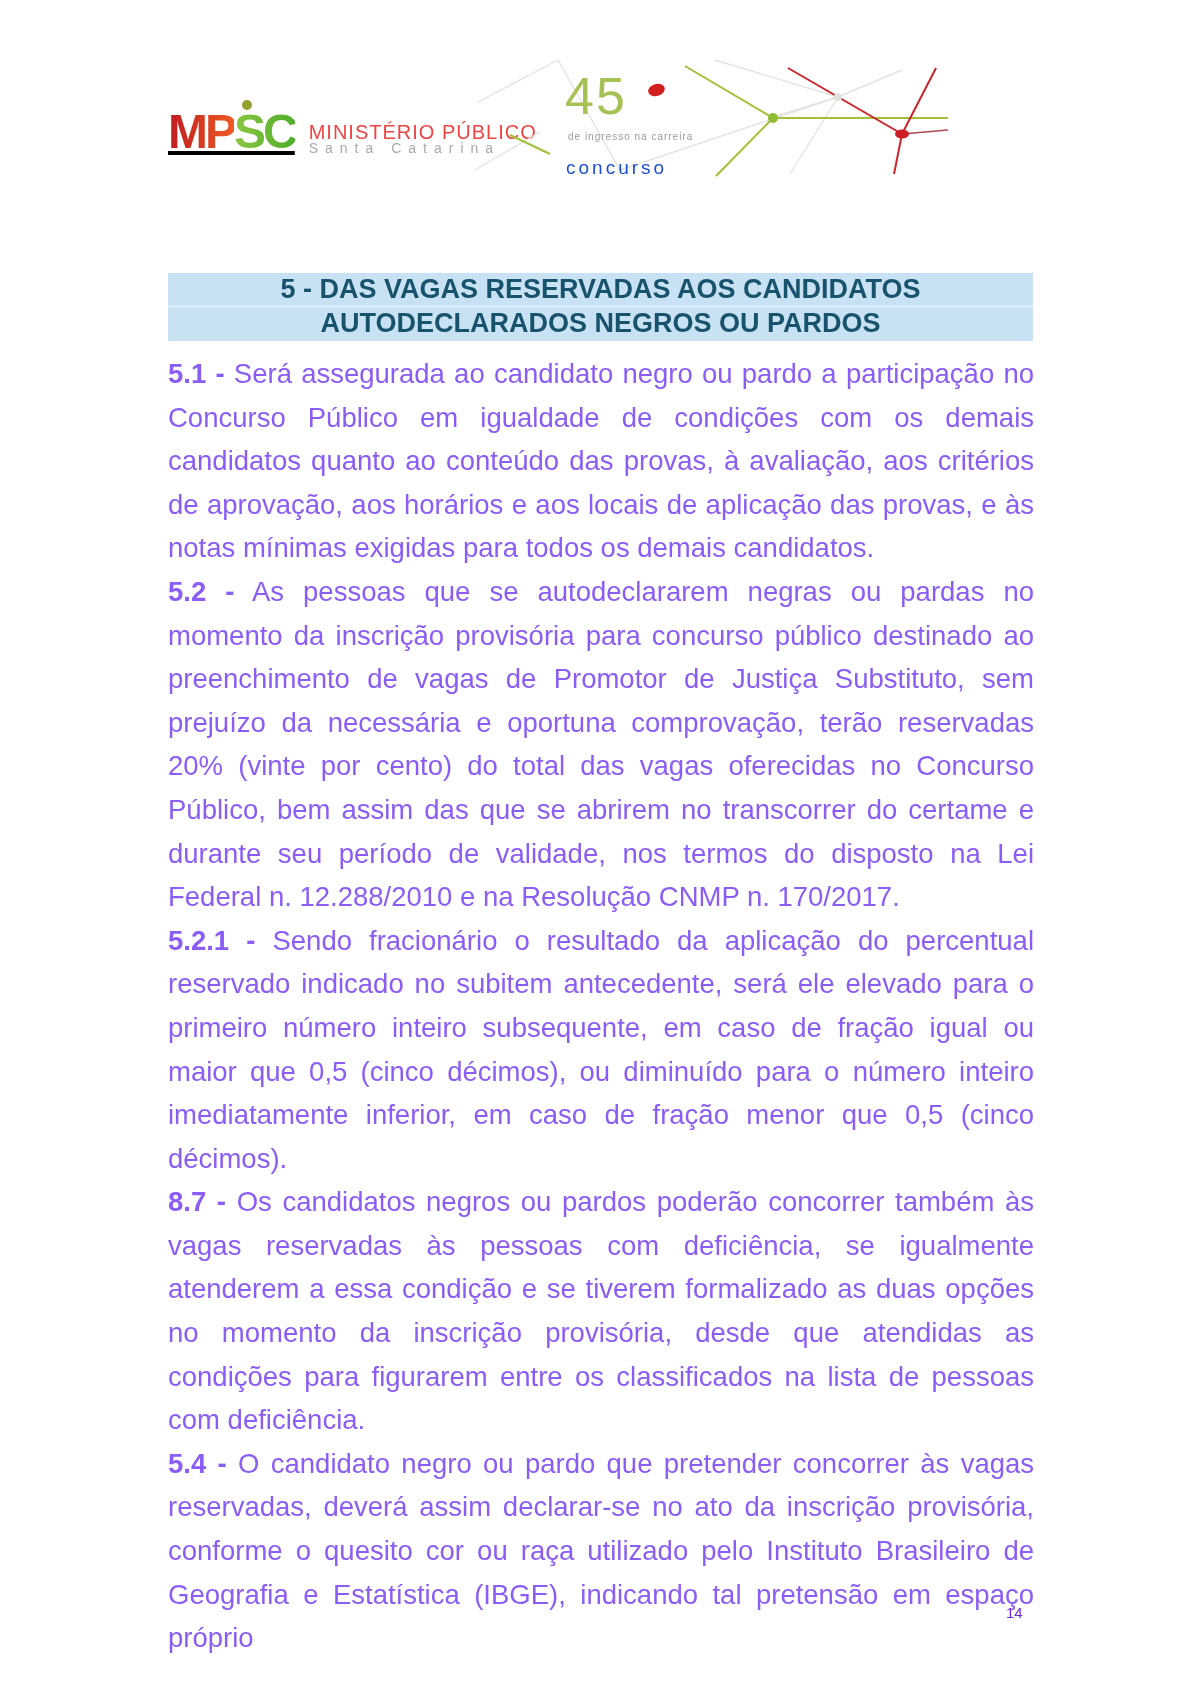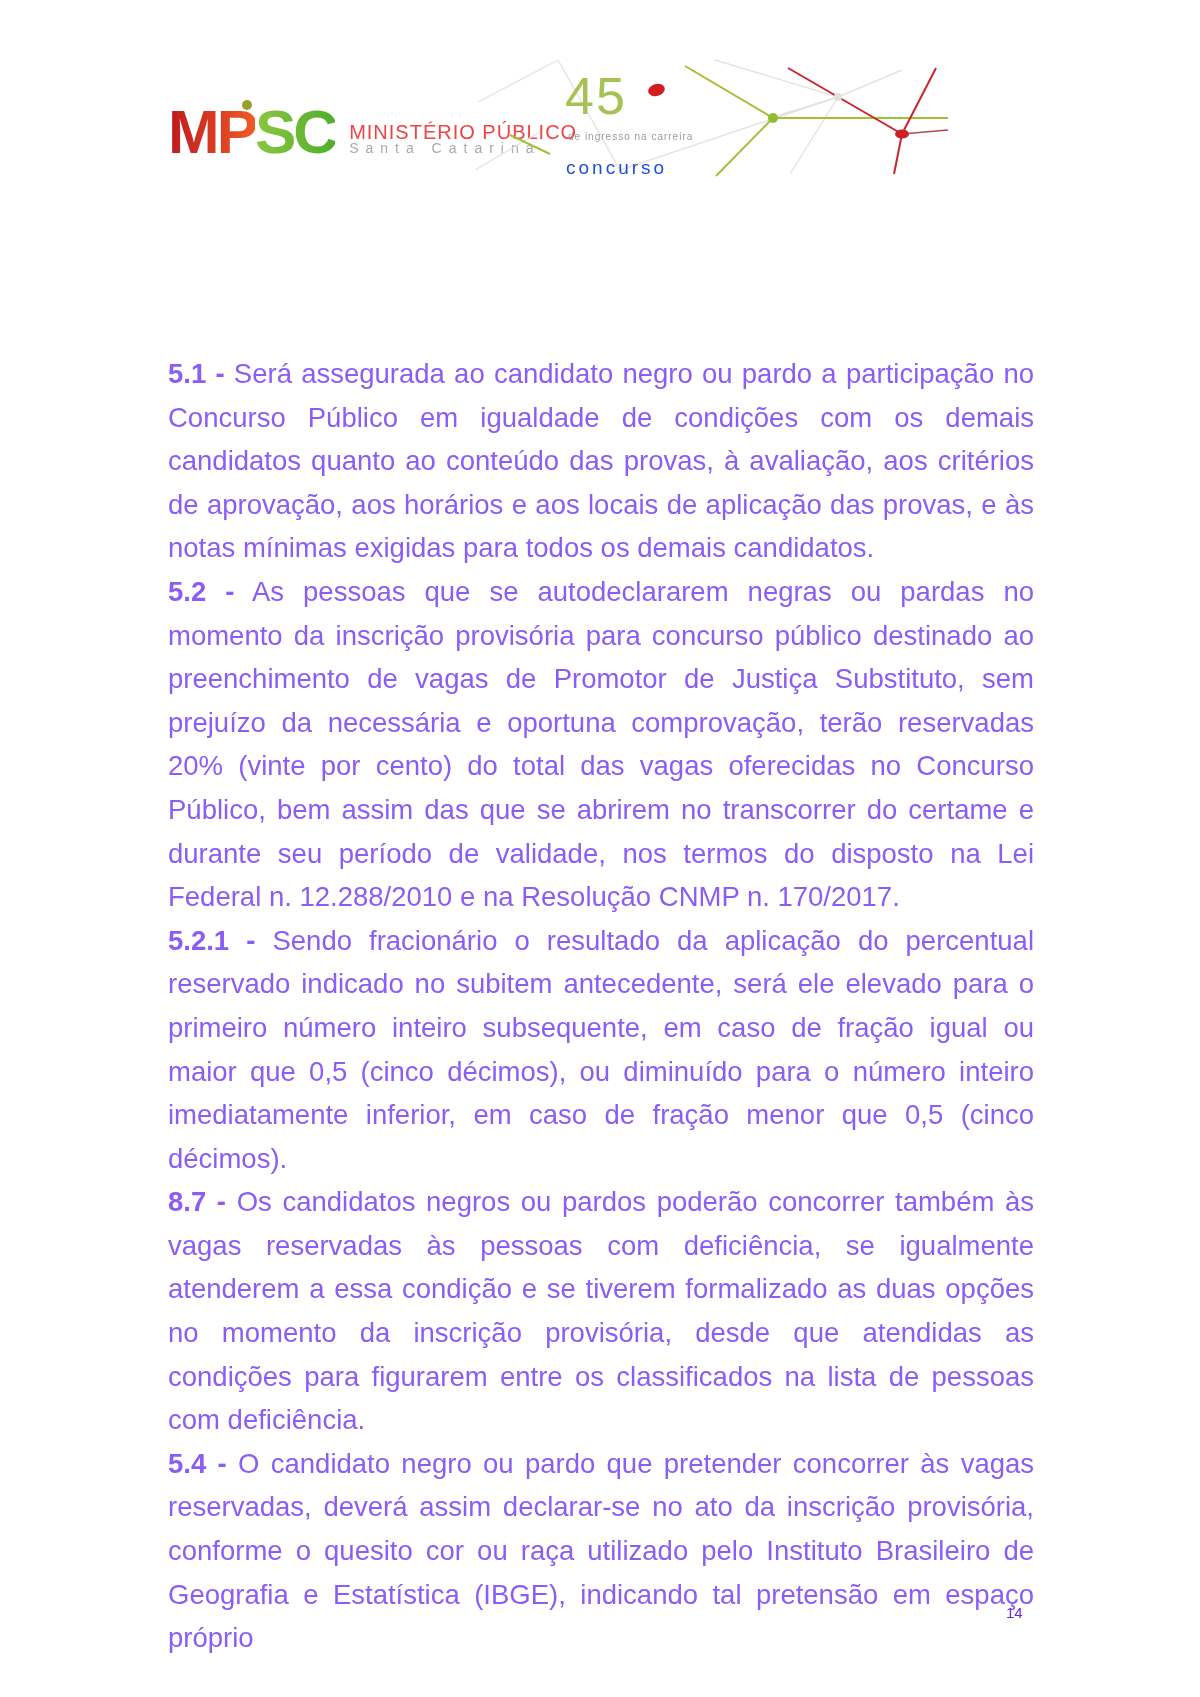--- a/index.html
+++ b/index.html
@@ -13,23 +13,24 @@
   }
 
   
   .mpsc-logo{
     position:absolute; left:168px; top:92px; height:72px;
     display:flex; align-items:flex-end;
   }
   .mpsc-wordmark{
     position:relative;
     font-weight:bold;
-    font-size:62px;
+    font-size:48px;
     line-height:64px;
     letter-spacing:-3px;
+    text-decoration:underline;
   }
   .mp{
     background:linear-gradient(90deg,#bf1a1f,#ef5a24);
     -webkit-background-clip:text; background-clip:text;
     color:transparent;
   }
   .sc{
     background:linear-gradient(90deg,#8cc640,#4fae2c);
     -webkit-background-clip:text; background-clip:text;
     color:transparent;
@@ -152,20 +153,24 @@
       <circle cx="368" cy="45" r="4" fill="#e0e0dc"></circle>
       <circle cx="303" cy="66" r="5" fill="#8fbc33"></circle>
       <ellipse cx="432" cy="82" rx="7" ry="4.5" fill="#cc1f26"></ellipse>
     </svg>
     <div class="concurso-number">45</div>
     <span class="concurso-dot"></span>
     <div class="concurso-title">concurso</div>
     <div class="concurso-subtitle">de ingresso na carreira</div>
   </div>
 
+  <div class="title-banner">
+    <div class="banner-line">5 - DAS VAGAS RESERVADAS AOS CANDIDATOS</div>
+    <div class="banner-line">AUTODECLARADOS NEGROS OU PARDOS</div>
+  </div>
 
   <div class="doc-body">
     <p class="para"><span class="pnum">5.1 -</span> <span>Será assegurada ao candidato negro ou pardo a participação no Concurso Público em igualdade de condições com os demais candidatos quanto ao conteúdo das provas, à avaliação, aos critérios de aprovação, aos horários e aos locais de aplicação das provas, e às notas mínimas exigidas para todos os demais candidatos.</span></p>
     <p class="para"><span class="pnum">5.2 -</span> <span>As pessoas que se autodeclararem negras ou pardas no momento da inscrição provisória para concurso público destinado ao preenchimento de vagas de Promotor de Justiça Substituto, sem prejuízo da necessária e oportuna comprovação, terão reservadas 20% (vinte por cento) do total das vagas oferecidas no Concurso Público, bem assim das que se abrirem no transcorrer do certame e durante seu período de validade, nos termos do disposto na Lei Federal n. 12.288/2010 e na Resolução CNMP n. 170/2017.</span></p>
     <p class="para"><span class="pnum">5.2.1 -</span> <span>Sendo fracionário o resultado da aplicação do percentual reservado indicado no subitem antecedente, será ele elevado para o primeiro número inteiro subsequente, em caso de fração igual ou maior que 0,5 (cinco décimos), ou diminuído para o número inteiro imediatamente inferior, em caso de fração menor que 0,5 (cinco décimos).</span></p>
     <p class="para"><span class="pnum">8.7 -</span> <span>Os candidatos negros ou pardos poderão concorrer também às vagas reservadas às pessoas com deficiência, se igualmente atenderem a essa condição e se tiverem formalizado as duas opções no momento da inscrição provisória, desde que atendidas as condições para figurarem entre os classificados na lista de pessoas com deficiência.</span></p>
     <p class="para"><span class="pnum">5.4 -</span> <span>O candidato negro ou pardo que pretender concorrer às vagas reservadas, deverá assim declarar-se no ato da inscrição provisória, conforme o quesito cor ou raça utilizado pelo Instituto Brasileiro de Geografia e Estatística (IBGE), indicando tal pretensão em espaço próprio</span></p>
   </div>
 
   <div class="page-number">14</div>

